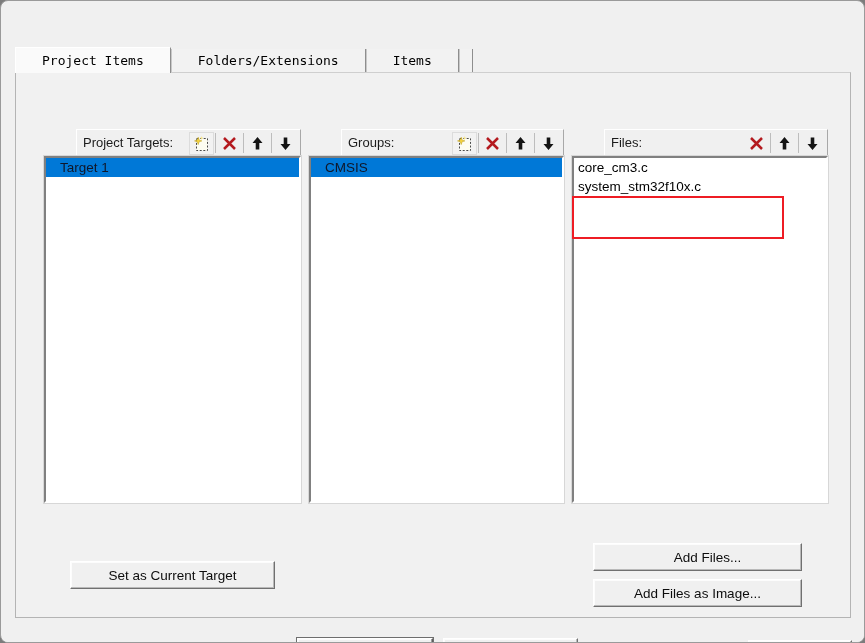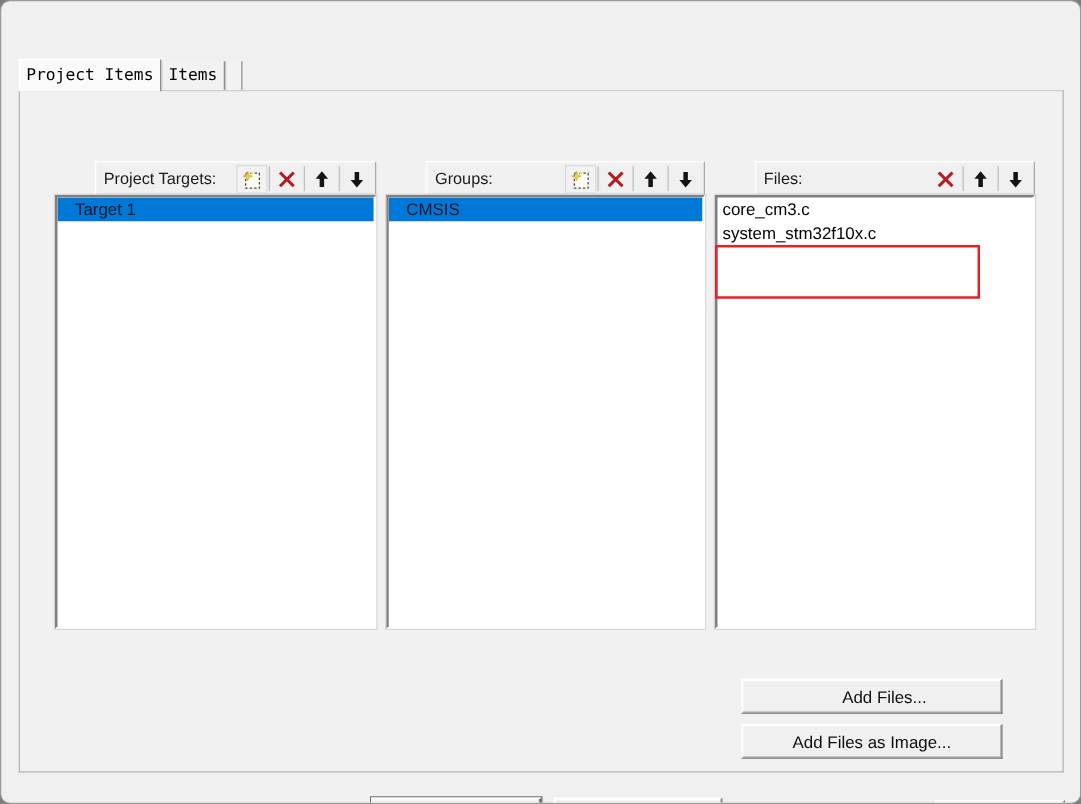--- a/index.html
+++ b/index.html
@@ -73,21 +73,21 @@
     top: 9px;
     height: 26px;
     display: flex;
     align-items: flex-end;
     font-family: "DejaVu Sans Mono", monospace;
   }
   .tab {
     position: relative;
     height: 24px;
     line-height: 24px;
-    padding: 0 5px;
+    padding: 0 26px;
     font-size: 13px;
     color: #000000;
     box-sizing: border-box;
     background: #f2f2f2;
     border-left: 1px solid #c8c8c8;
     border-right: 1px solid #8e8e8e;
     white-space: nowrap;
     cursor: default;
   }
   .tab.active {
@@ -253,20 +253,23 @@
 <div class="window">
 
 
   <div class="body-area">
 
     <div class="tabstrip">
       <div class="tab active">
         <span>Project Items</span>
       </div>
       <div class="tab">
+        <span>Folders/Extensions</span>
+      </div>
+      <div class="tab">
         <span>Items</span>
       </div>
       <div class="tab-spacer"></div>
     </div>
 
     <div class="group-panel"></div>
 
     <div class="column col-targets">
       <div class="col-header">
         <span class="col-label">Project Targets:</span>
@@ -363,20 +366,23 @@
         </div>
       </div>
       <div class="listbox">
         <div class="list-item">core_cm3.c</div>
         <div class="list-item">system_stm32f10x.c</div>
       </div>
     </div>
 
     <div class="annotation-box"></div>
 
+    <div class="btn3d btn-set-target">
+      <span>Set as Current Target</span>
+    </div>
     <div class="btn3d btn-add-files">
       <span>Add Files...</span>
     </div>
     <div class="btn3d btn-add-image">
       <span>Add Files as Image...</span>
     </div>
 
     <div class="btn3d btn-footer btn-ok">
       
     </div>

